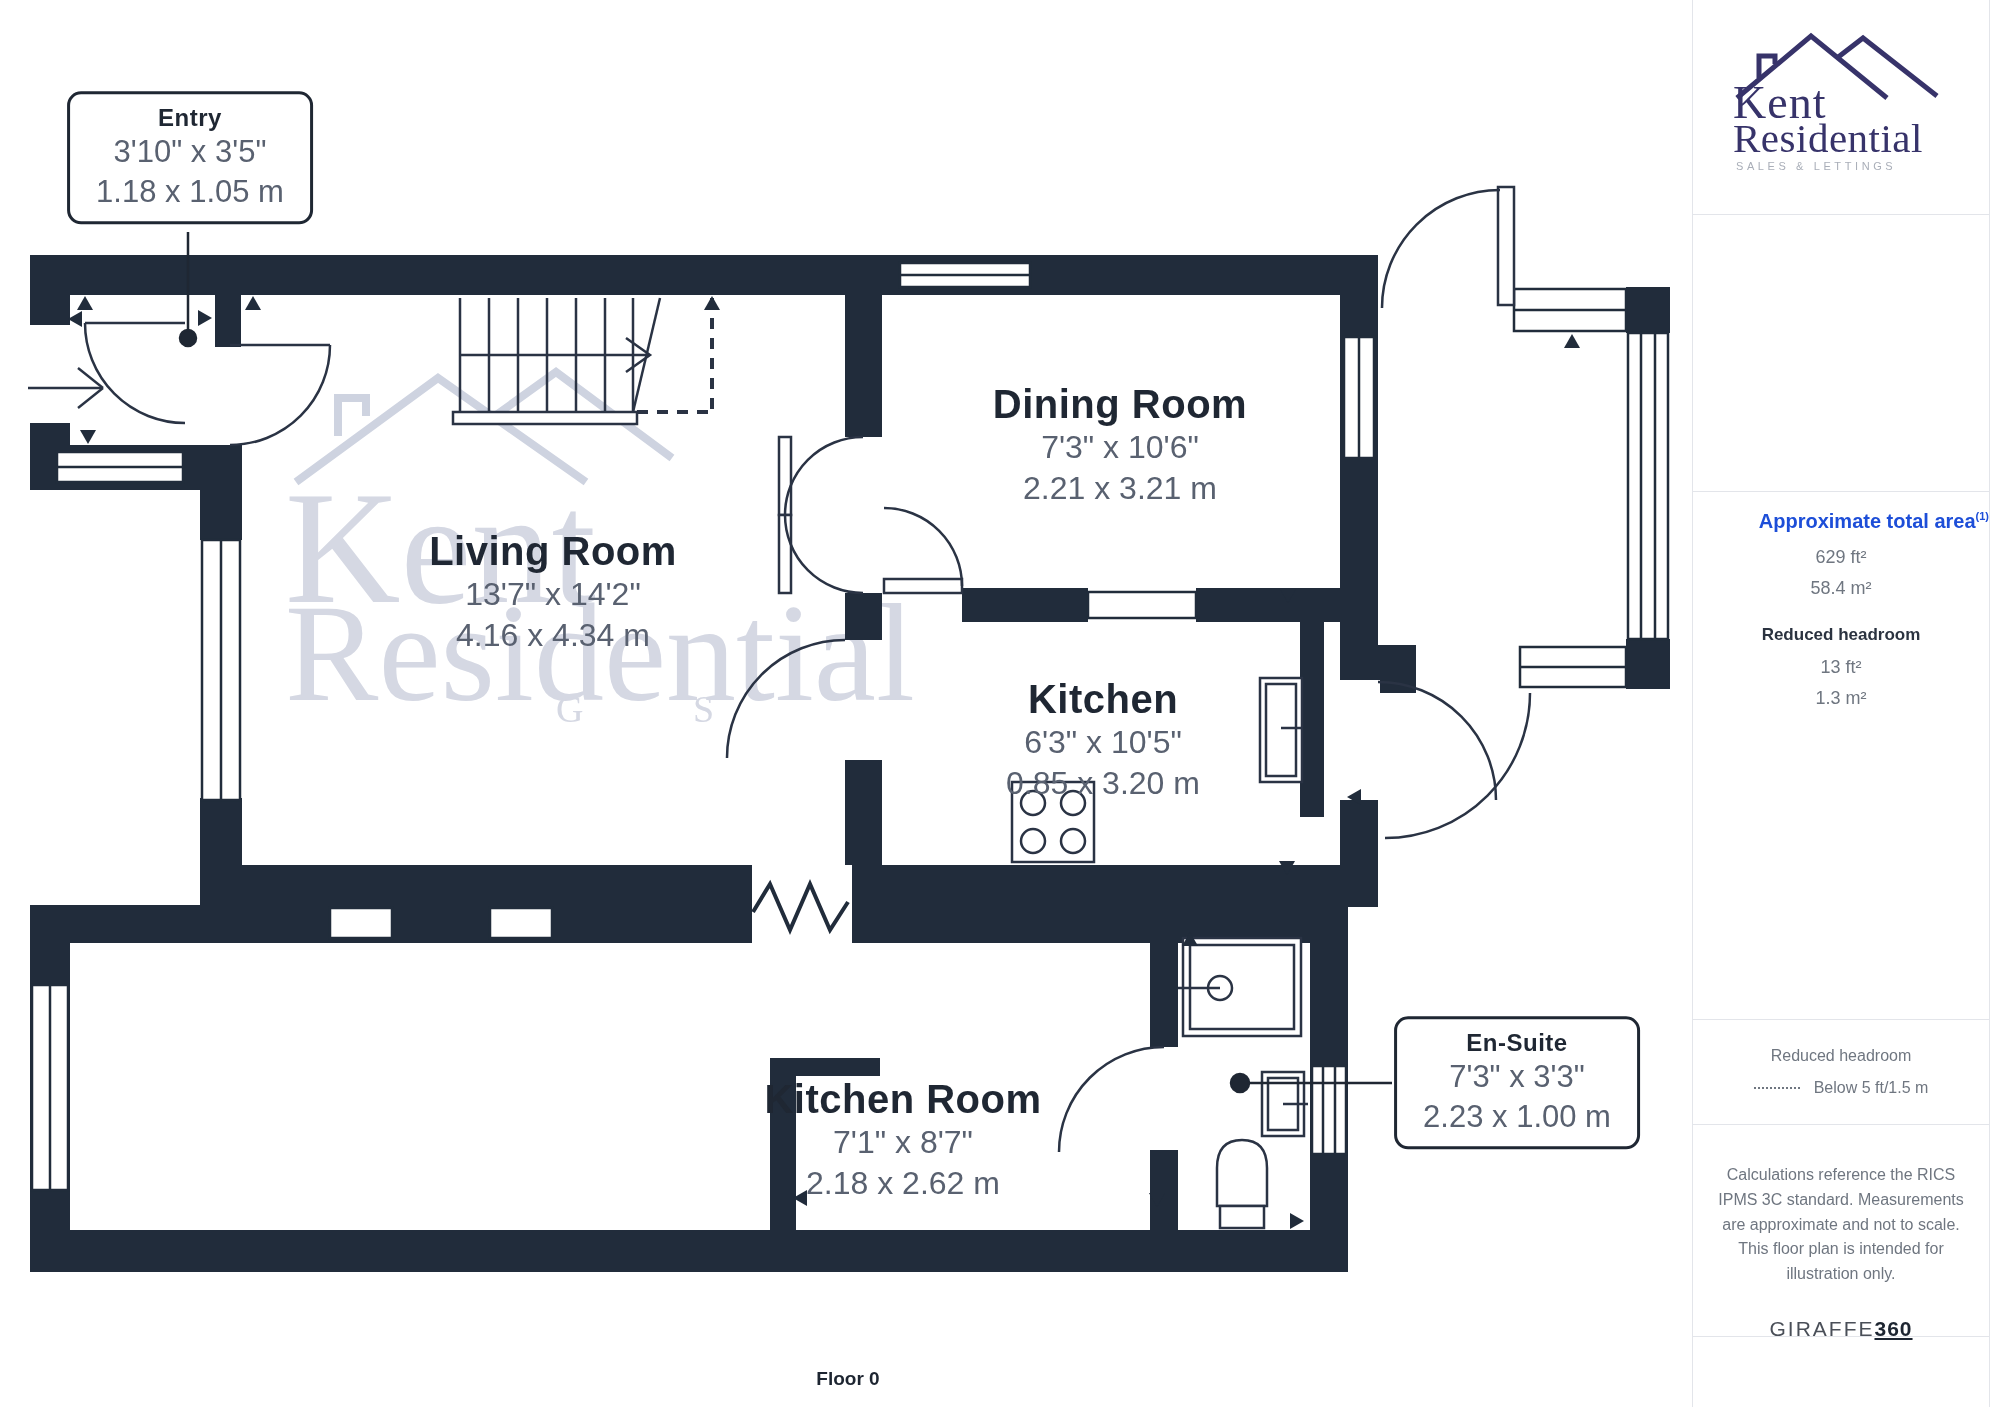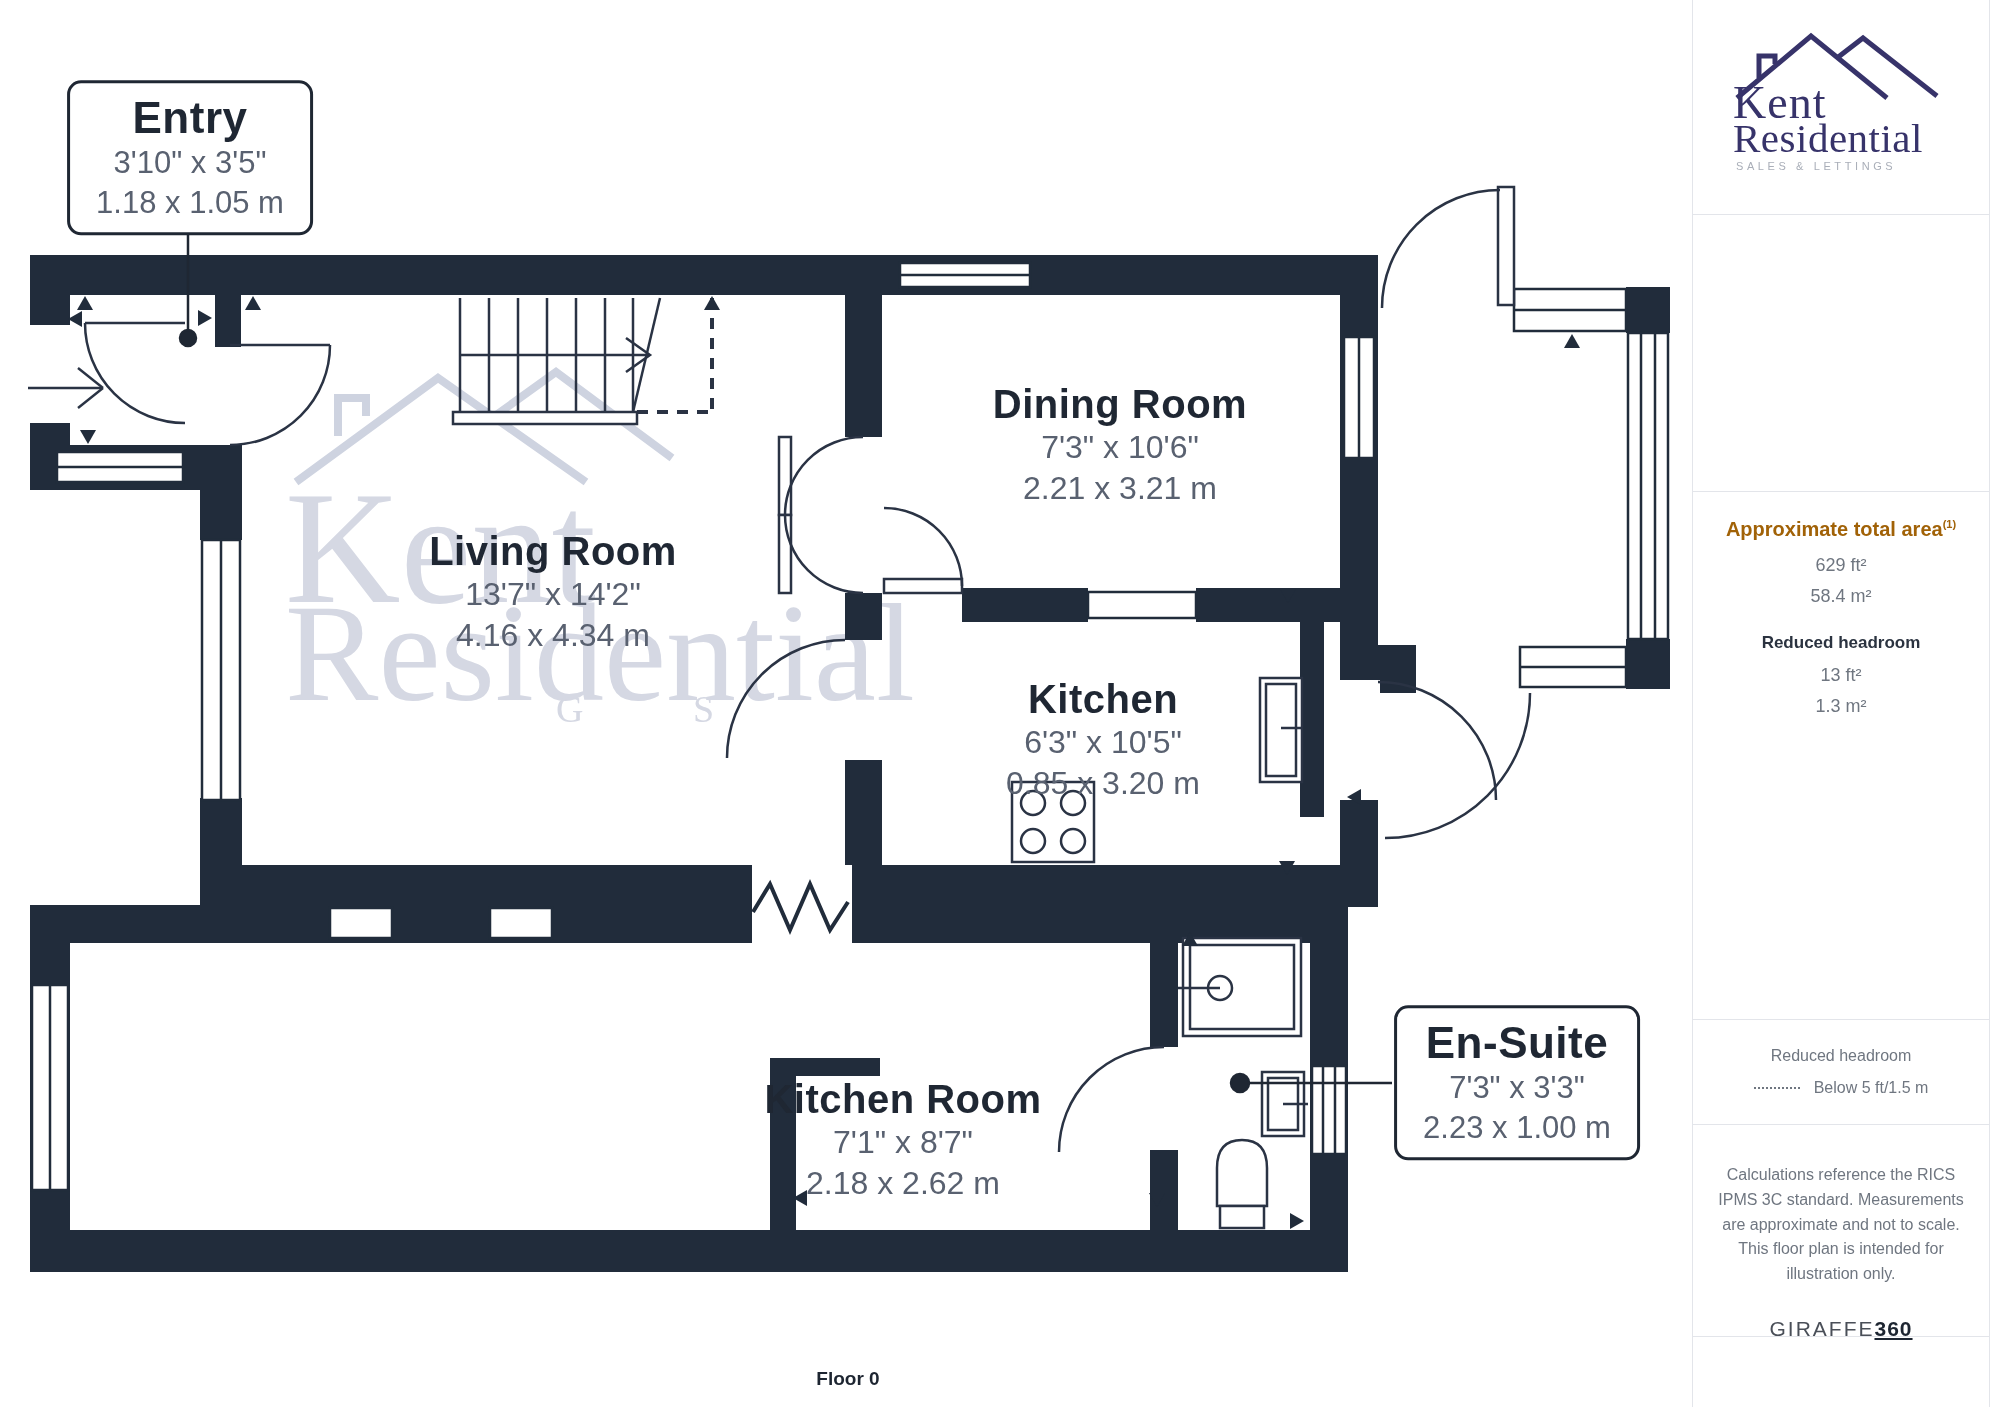--- a/index.html
+++ b/index.html
@@ -4,40 +4,40 @@
 <style>
   html,body{margin:0;padding:0;background:#ffffff;}
   #stage{position:relative;width:2000px;height:1415px;background:#fff;overflow:hidden;
          font-family:"Liberation Sans", sans-serif;}
   #plan-svg{position:absolute;left:0;top:0;}
   .room-label{position:absolute;transform:translate(-50%,-50%);text-align:center;white-space:nowrap;z-index:5;}
   .room-name{font-size:40px;font-weight:bold;color:#1f2733;letter-spacing:.5px;}
   .room-dims{font-size:32px;color:#596170;line-height:1.28;}
   .callout{position:absolute;transform:translate(-50%,-50%);text-align:center;white-space:nowrap;
            background:#fff;border:3px solid #1f2733;border-radius:14px;padding:10px 26px;z-index:6;}
-  .callout .room-name{font-size:44px;}
+  .callout .room-name{font-size:24px;}
   .callout .room-dims{font-size:31px;}
   #floor-label{position:absolute;left:748px;top:1368px;width:200px;text-align:center;
                font-size:19px;font-weight:bold;color:#1d2531;z-index:5;}
   
   #sidebar{position:absolute;left:1692px;top:0;width:296px;height:1407px;
            border-left:1px solid #e3e5ea;border-right:1px solid #e3e5ea;background:#fff;z-index:7;}
   .sb-sec{box-sizing:border-box;border-bottom:1px solid #e3e5ea;text-align:center;color:#6f7680;}
   #sb-logo{height:215px;position:relative;}
   #sb-spacer{height:277px;}
   #sb-area{height:528px;padding-top:10px;}
   #sb-footnote{height:70px;display:flex;align-items:center;justify-content:center;font-size:16px;}
   #sb-legend{height:105px;display:flex;flex-direction:column;align-items:center;justify-content:center;gap:14px;font-size:16px;}
   #sb-disclaimer{height:212px;padding:38px 16px 0;font-size:16px;line-height:1.55;}
   .logo-kent{position:absolute;left:40px;top:76px;font-family:"Liberation Serif",serif;
              font-size:46px;color:#37336a;letter-spacing:1px;}
   .logo-res{position:absolute;left:40px;top:114px;font-family:"Liberation Serif",serif;
             font-size:41px;color:#37336a;letter-spacing:.5px;}
   .logo-tag{position:absolute;left:43px;top:160px;font-size:11px;letter-spacing:3.6px;color:#a9aeb8;}
-  .area-head{font-size:20px;font-weight:bold;color:#a16207;margin:16px 0 14px;}
+  .area-head{font-size:20px;font-weight:bold;color:#1d4ed8;margin:8px 0 14px;text-align:right;}
   .area-val{font-size:18px;color:#6f7680;margin:10px 0;}
   .area-sub{font-size:17px;font-weight:bold;color:#2b3340;margin:26px 0 12px;}
   sup{font-size:11px;}
   .dotted-swatch{display:inline-block;width:46px;border-top:2px dotted #6f7680;vertical-align:middle;margin-right:14px;}
   .legend-row{display:flex;align-items:center;}
   #brand{margin-top:26px;font-size:21px;color:#4a4f58;letter-spacing:2px;}
   #brand b{color:#1d2531;letter-spacing:1px;text-decoration:underline;}
 </style>
 </head>
 <body>

